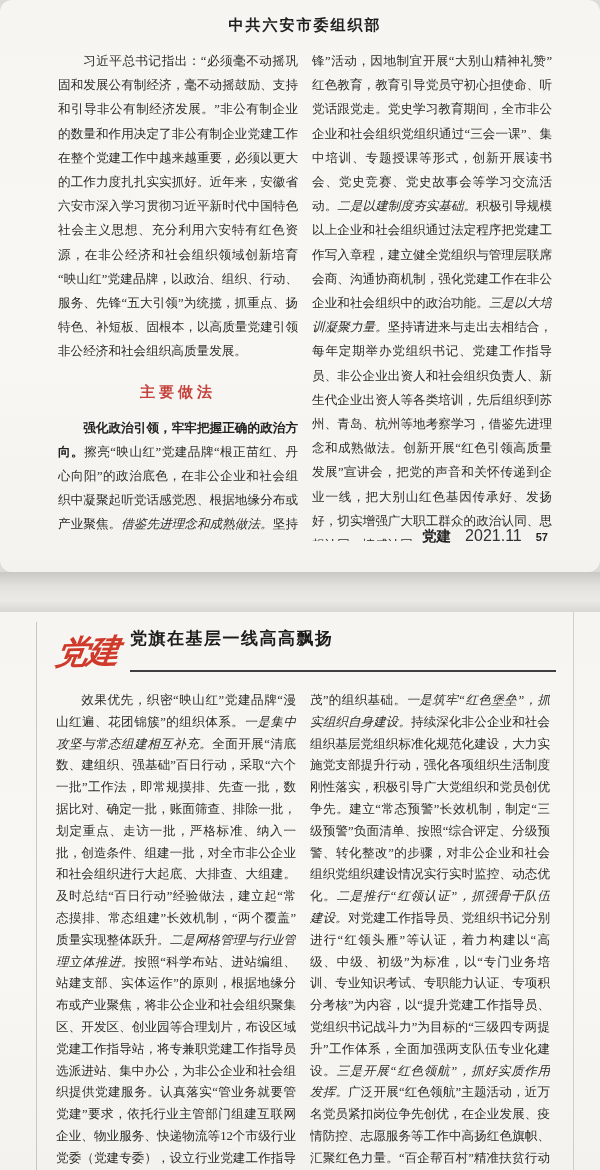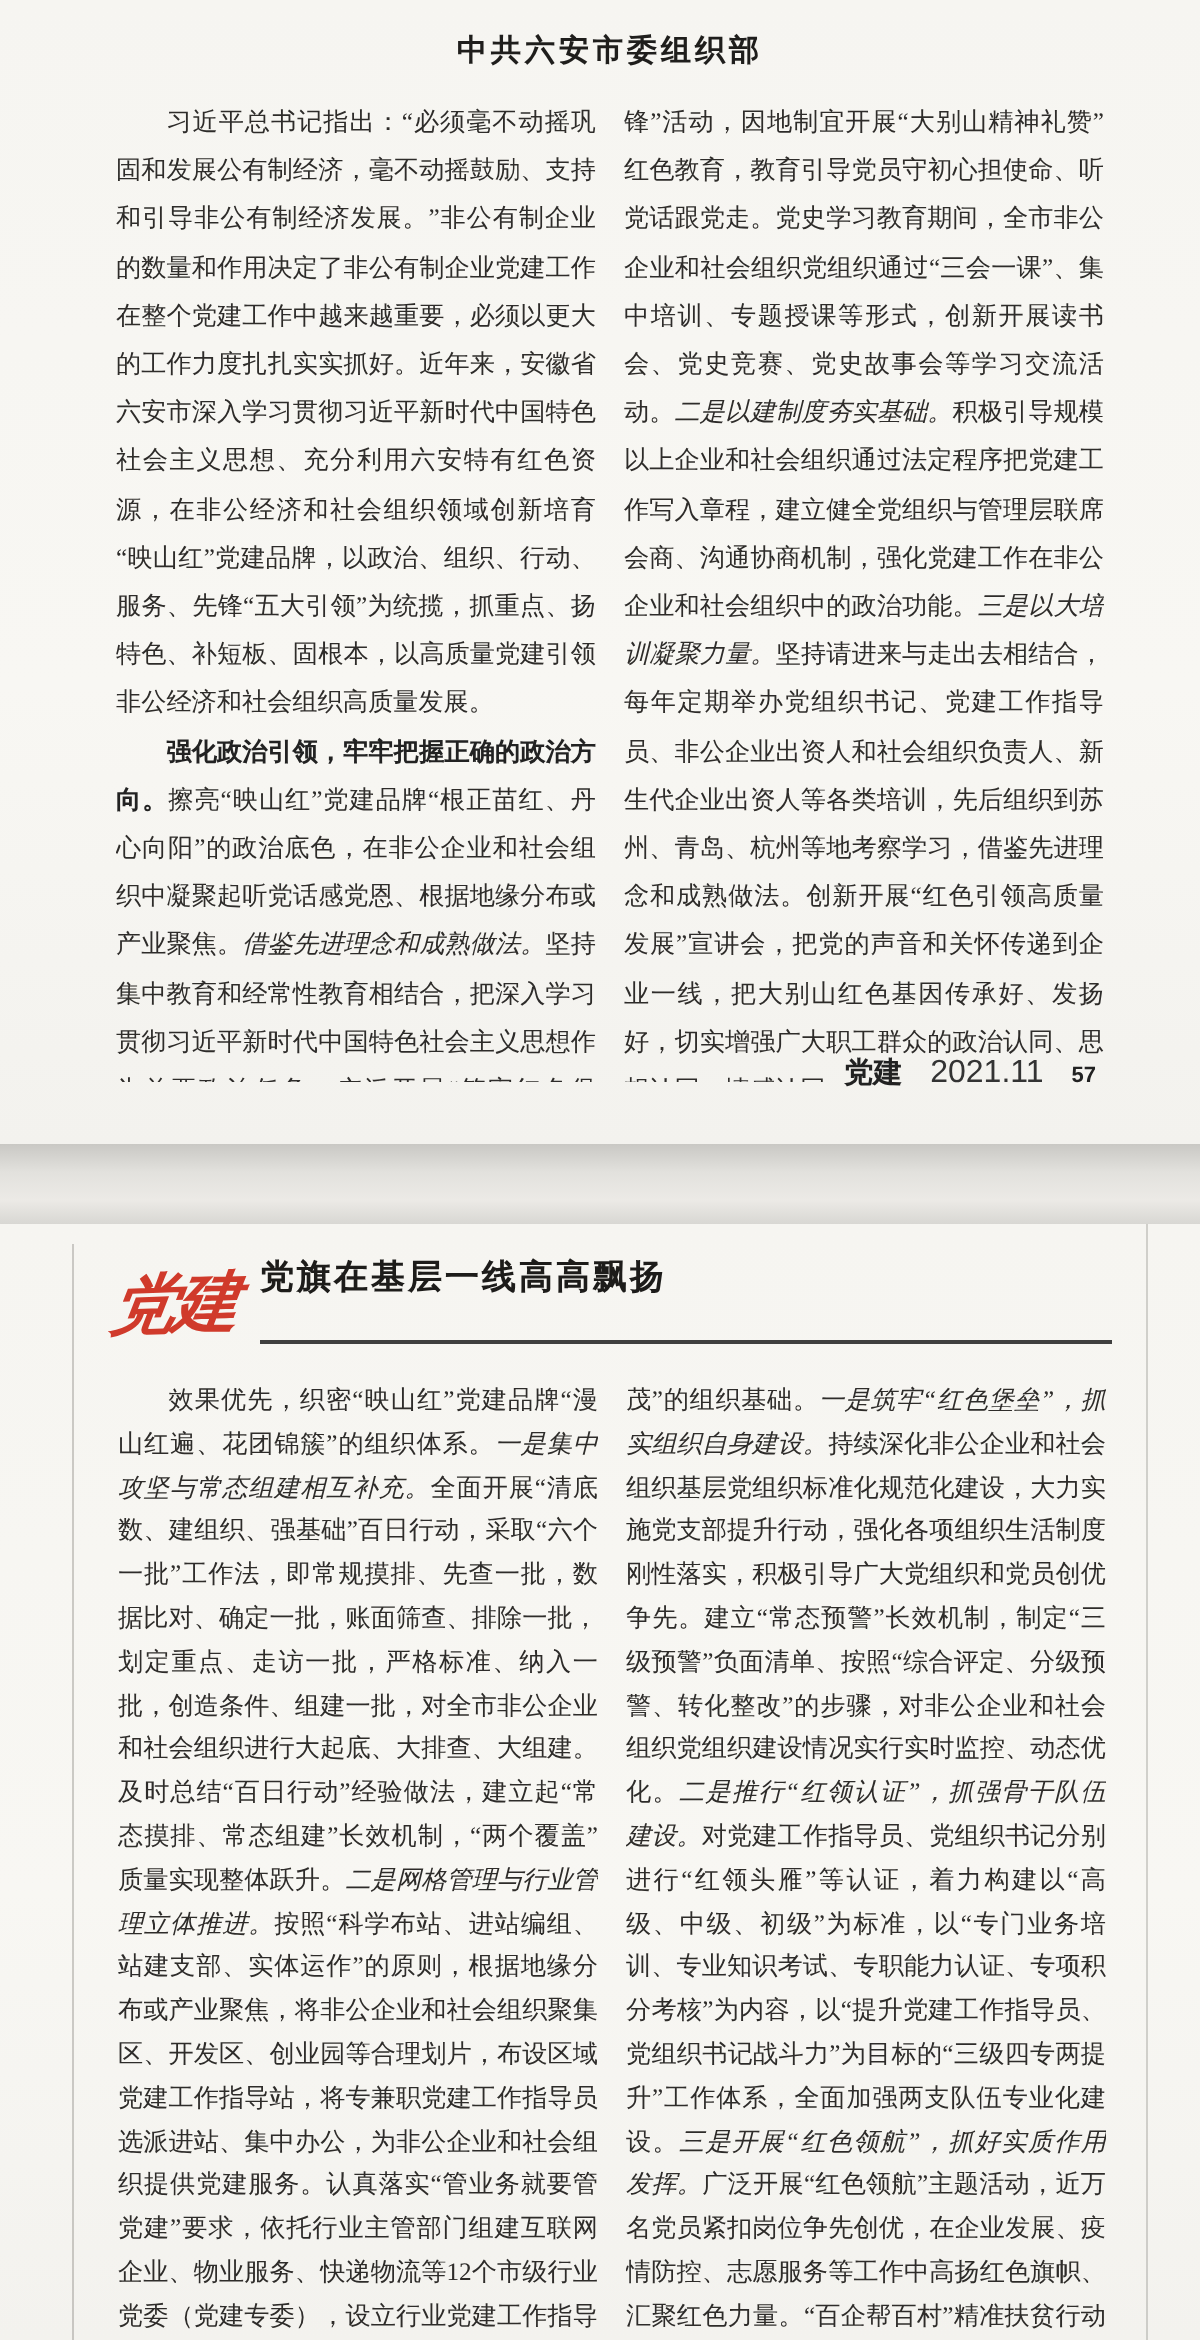--- a/index.html
+++ b/index.html
@@ -8,26 +8,26 @@
     background:#dddcd8;
     font-family:"Liberation Serif","DejaVu Serif",serif;
     color:#2e2c2a;
     -webkit-font-smoothing:antialiased;
   }
   .page{
     background:linear-gradient(180deg,#f6f5f1 0%,#f8f7f3 60%,#f3f2ee 100%);
     box-sizing:border-box;
     position:relative;
   }
-  .page1{height:572px;padding:12px 48px 0 58px;}
+  .page1{height:572px;padding:12px 48px 0 58px;border-radius:12px;}
   .org-header{
     text-align:center;font-weight:bold;font-size:15px;
     letter-spacing:2px;color:#1f1e1c;margin:4px 0 14px 0;
   }
-  .cols{display:flex;gap:14px;justify-content:center;}
+  .cols{display:flex;gap:14px;}
   .col{
     width:240px;flex:0 0 240px;
     font-size:12.6px;line-height:24.2px;
     text-align:justify;text-justify:inter-ideograph;
     overflow:hidden;
   }
   .page2 .col{line-height:21.8px;}
   .page1 .col{height:492px;}
   .page2 .col{height:498px;}
   p.para{margin:0;}
@@ -82,20 +82,21 @@
   }
 </style>
 </head>
 <body>
 
 <div class="page page1">
   <div class="org-header">中共六安市委组织部</div>
   <div class="cols">
     <div class="col">
         <p class="para indent"><span class="run-n">习近平总书记指出：“必须毫不动摇巩固和发展公有制经济，毫不动摇鼓励、支持和引导非公有制经济发展。”非公有制企业的数量和作用决定了非公有制企业党建工作在整个党建工作中越来越重要，必须以更大的工作力度扎扎实实抓好。近年来，安徽省六安市深入学习贯彻习近平新时代中国特色社会主义思想、充分利用六安特有红色资源，在非公经济和社会组织领域创新培育“映山红”党建品牌，以政治、组织、行动、服务、先锋“五大引领”为统揽，抓重点、扬特色、补短板、固根本，以高质量党建引领非公经济和社会组织高质量发展。</span></p>
+        <div class="sec-heading">主要做法</div>
         <p class="para indent"><span class="run-b">强化政治引领，牢牢把握正确的政治方向。</span><span class="run-n">擦亮“映山红”党建品牌“根正苗红、丹心向阳”的政治底色，在非公企业和社会组织中凝聚起听党话感党恩、根据地缘分布或产业聚焦。</span><span class="run-k">借鉴先进理念和成熟做法。</span><span class="run-n">坚持集中教育和经常性教育相结合，把深入学习贯彻习近平新时代中国特色社会主义思想作为首要政治任务，广泛开展“筑牢红色堡垒、勇当时代先</span></p>
       </div>
     <div class="col">
         <p class="para"><span class="run-n">锋”活动，因地制宜开展“大别山精神礼赞”红色教育，教育引导党员守初心担使命、听党话跟党走。党史学习教育期间，全市非公企业和社会组织党组织通过“三会一课”、集中培训、专题授课等形式，创新开展读书会、党史竞赛、党史故事会等学习交流活动。</span><span class="run-k">二是以建制度夯实基础。</span><span class="run-n">积极引导规模以上企业和社会组织通过法定程序把党建工作写入章程，建立健全党组织与管理层联席会商、沟通协商机制，强化党建工作在非公企业和社会组织中的政治功能。</span><span class="run-k">三是以大培训凝聚力量。</span><span class="run-n">坚持请进来与走出去相结合，每年定期举办党组织书记、党建工作指导员、非公企业出资人和社会组织负责人、新生代企业出资人等各类培训，先后组织到苏州、青岛、杭州等地考察学习，借鉴先进理念和成熟做法。创新开展“红色引领高质量发展”宣讲会，把党的声音和关怀传递到企业一线，把大别山红色基因传承好、发扬好，切实增强广大职工群众的政治认同、思想认同、情感认同。</span></p>
       </div>
   </div>
   <div class="p1-footer">
     <span class="journal">党建</span>
     <span class="issue">2021.11</span>
     <span class="pageno">57</span>

